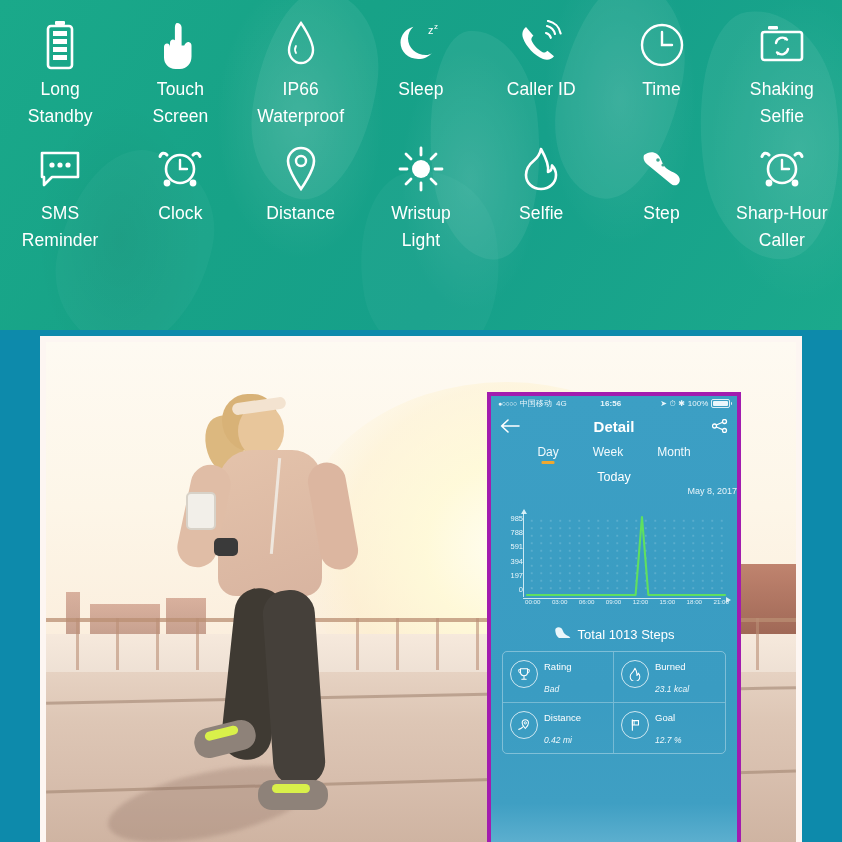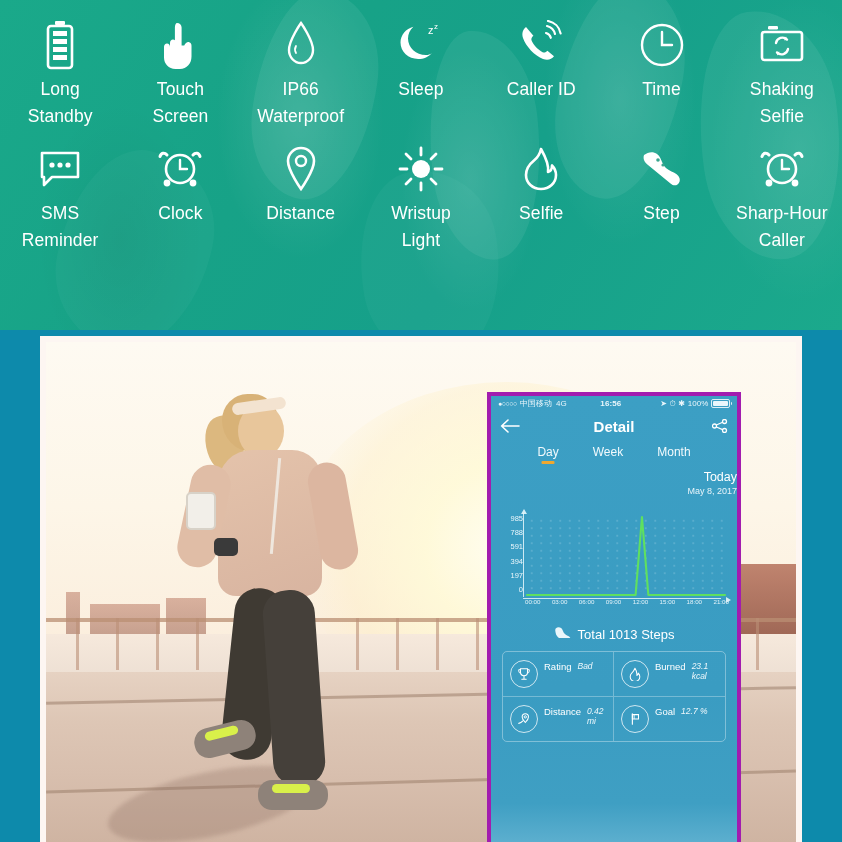--- a/index.html
+++ b/index.html
@@ -105,21 +105,21 @@
 
   .navbar{position:relative;height:30px;display:flex;align-items:center;padding:0 9px;}
   .nav-title{position:absolute;left:0;right:0;text-align:center;color:#fff;font-size:15px;font-weight:bold;}
   .nav-ic{color:#eef8fc;display:flex;align-items:center;z-index:2;}
   .nav-ic.right{margin-left:auto;}
 
   .tabs{display:flex;justify-content:center;gap:34px;margin-top:4px;position:relative;}
   .tab{color:#f2fafd;font-size:12px;position:relative;padding-bottom:5px;}
   .tab-underline{position:absolute;left:50%;transform:translateX(-50%);bottom:0;width:13px;height:3px;
                  background:#f0a830;border-radius:1px;}
-  .today{text-align:right;color:#ffffff;font-size:12.5px;margin-top:6px;}
+  .today{text-align:center;color:#ffffff;font-size:12.5px;margin-top:6px;}
   .todaydate{text-align:right;color:#e7f4fa;font-size:9px;margin-top:2px;}
 
   .chartbox{position:relative;margin:18px 6px 0 4px;height:96px;}
   .ylabels{position:absolute;left:2px;top:0;width:26px;height:80px;display:flex;flex-direction:column;
            justify-content:space-between;align-items:flex-end;color:#eaf6fb;font-size:7.5px;}
   .plot{position:absolute;left:32px;right:6px;top:3px;height:78px;}
   .dots{position:absolute;inset:0;
         background-image:radial-gradient(circle,rgba(225,245,252,.55) 0.6px,transparent 0.7px);
         background-size:9.5px 7.5px;}
   .axisY{position:absolute;left:-4px;top:-4px;width:1px;height:84px;background:rgba(232,247,252,.85);}
@@ -134,21 +134,21 @@
   .total{display:flex;align-items:center;justify-content:center;gap:6px;margin-top:16px;
          color:#ffffff;font-size:13px;}
   .cards{margin:9px 11px 0 11px;border:1px solid rgba(255,255,255,.35);border-radius:5px;
          display:grid;grid-template-columns:1fr 1fr;}
   .card{padding:8px 7px 8px 7px;display:flex;gap:6px;align-items:flex-start;min-height:44px;box-sizing:border-box;}
   .card.b1{border-right:1px solid rgba(255,255,255,.3);border-bottom:1px solid rgba(255,255,255,.3);}
   .card.b2{border-bottom:1px solid rgba(255,255,255,.3);}
   .card.b3{border-right:1px solid rgba(255,255,255,.3);}
   .card-ic{width:26px;height:26px;border:1px solid rgba(255,255,255,.75);border-radius:50%;
            display:flex;align-items:center;justify-content:center;flex:0 0 auto;color:#fff;}
-  .card-txt{display:flex;flex-direction:row;gap:6px;padding-top:1px;}
+  .card-txt{display:flex;flex-direction:column;gap:12px;padding-top:1px;}
   .card-k{color:#ffffff;font-size:9.5px;}
   .card-v{color:#eef8fc;font-size:8.5px;font-style:italic;}
   .clouds{position:absolute;left:0;right:0;bottom:0;height:42px;pointer-events:none;}
   .cloud{position:absolute;background:#f2fafd;border-radius:50%;opacity:.9;}
 </style>
 </head>
 <body>
 
 <div class="page">
 

